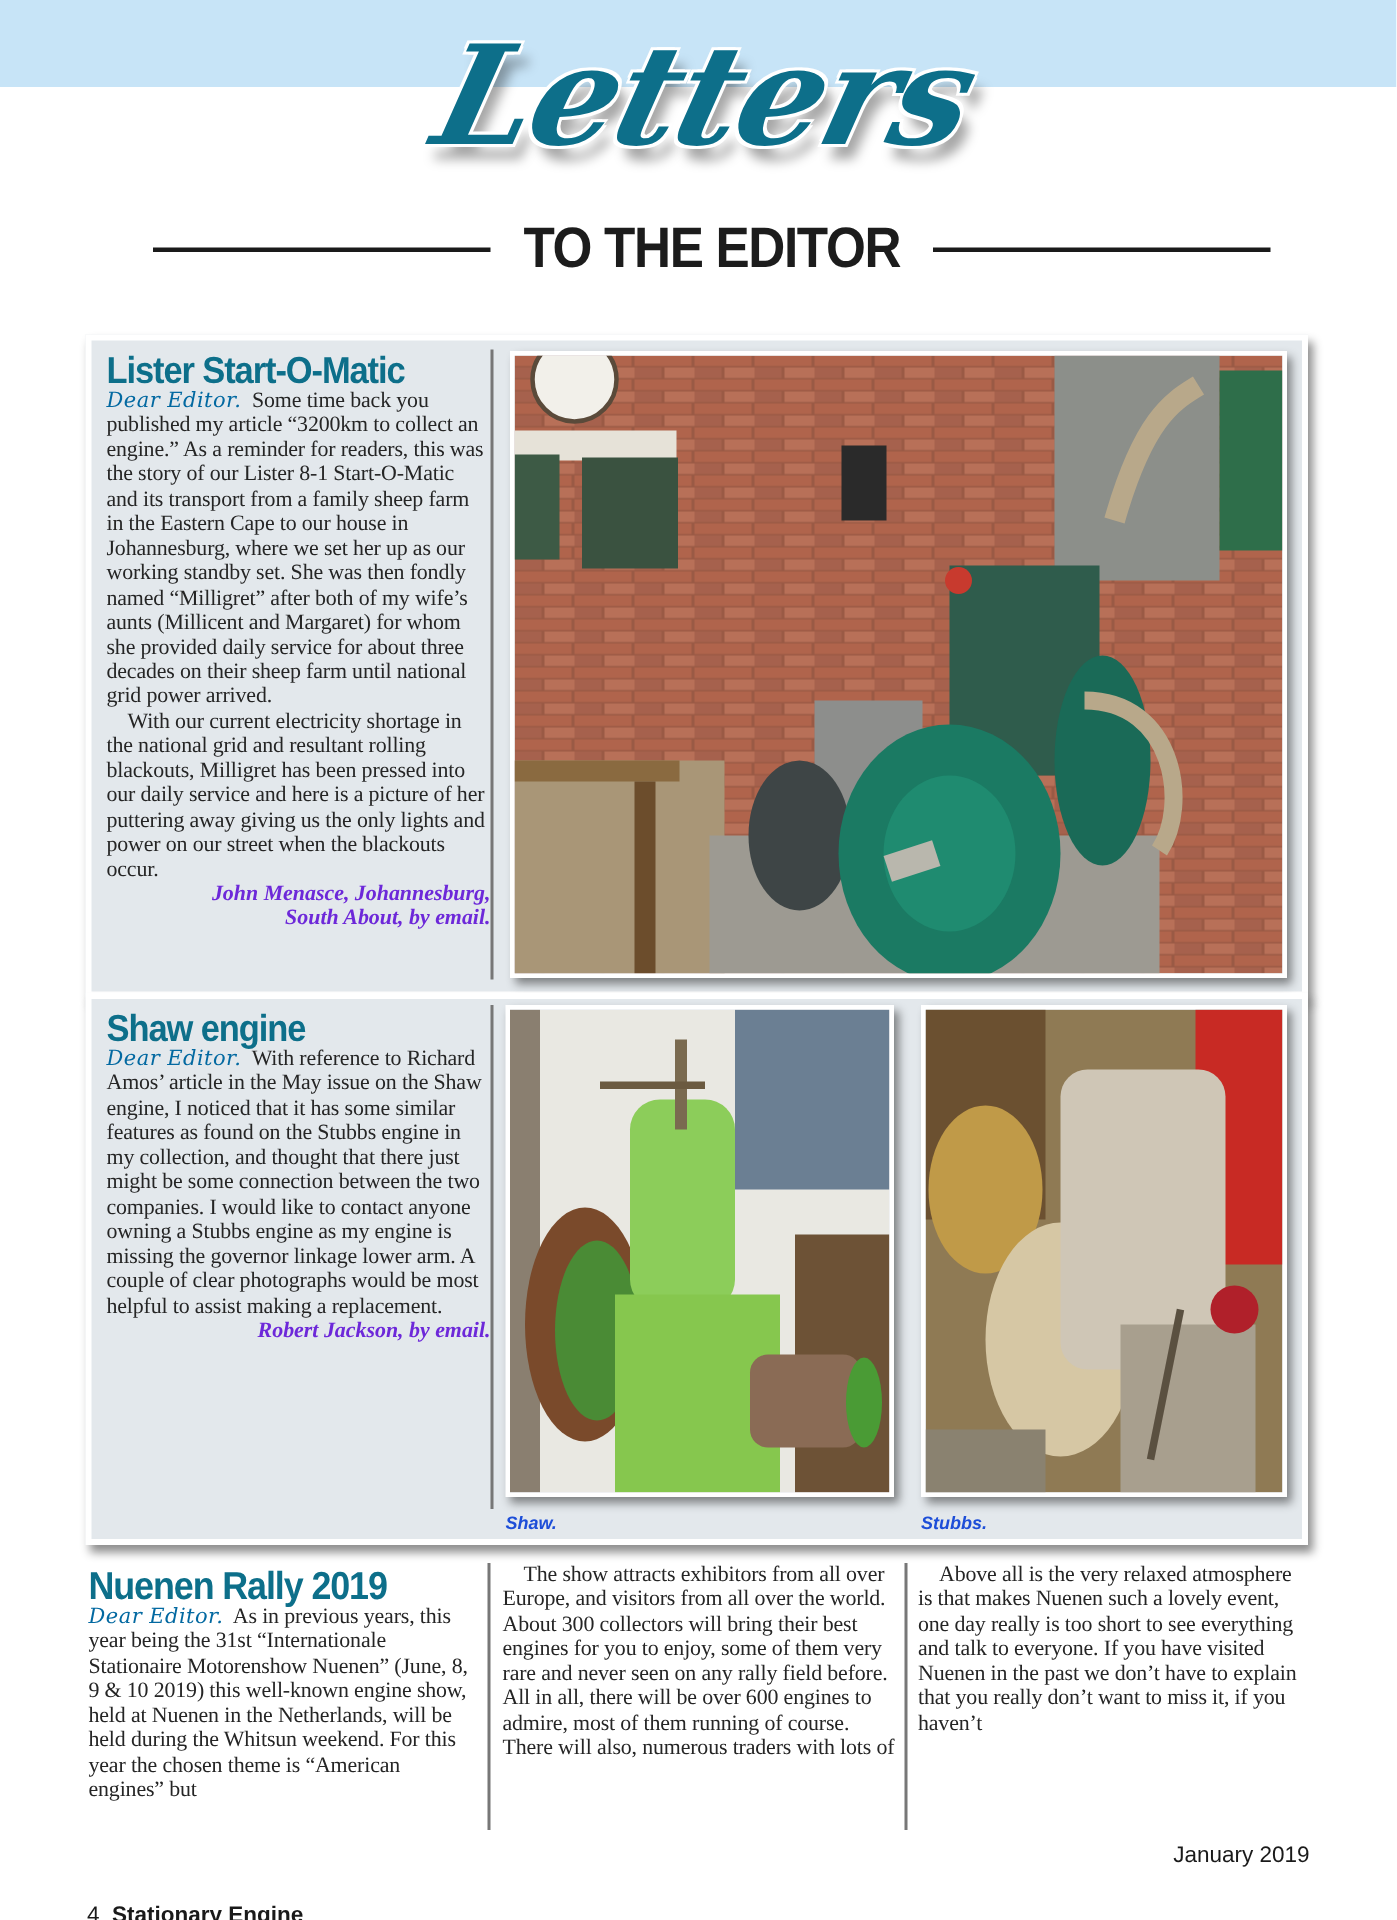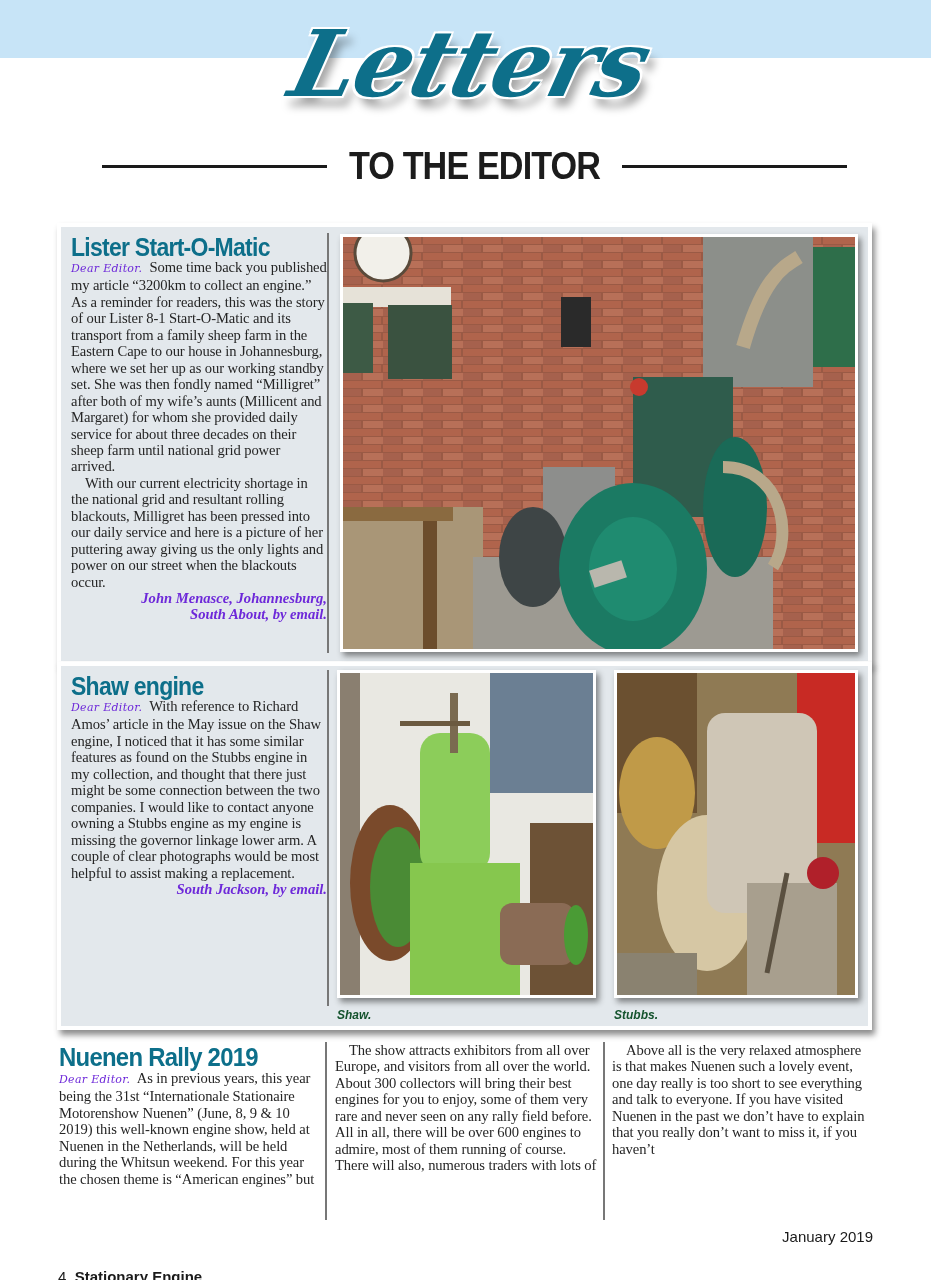--- a/index.html
+++ b/index.html
@@ -34,36 +34,36 @@
 
   .panel-text { position: absolute; left: 10px; top: 8px; width: 256px; }
   .col-rule { position: absolute; width: 2px; background: #777; }
 
   h2.head {
     font-family: "Liberation Sans", sans-serif; font-weight: bold; color: #0d6f8a;
     font-size: 25px; letter-spacing: -0.8px; line-height: 24px; transform: scaleX(0.92); transform-origin: left;
     white-space: nowrap;
   }
   .dear {
-    font-family: "DejaVu Serif", serif; font-style: italic; color: #6d28d9; font-size: 11px; letter-spacing: 0.3px;
+    font-family: "DejaVu Serif", serif; font-style: italic; color: #0369a1; font-size: 14px; letter-spacing: 0.3px;
   }
   p.body {
     font-size: 14.6px; line-height: 16.45px; color: #252525; letter-spacing: -0.1px;
   }
   p.body.indent { text-indent: 14px; }
   .sign {
     font-weight: bold; font-style: italic; text-align: right; font-size: 14.6px; line-height: 16.4px; color: #6d28d9;
   }
 
   .photo {
     position: absolute; border: 3px solid #fff; box-shadow: 3px 4px 6px rgba(0,0,0,0.45); overflow: hidden;
   }
   .caption {
     position: absolute; font-family: "Liberation Sans", sans-serif; font-style: italic; font-weight: bold;
-    font-size: 12px; color: #14532d;
+    font-size: 12px; color: #1d4ed8;
   }
 
   .article { position: absolute; top: 1044px; }
   .footer {
     position: absolute; top: 1228px; font-family: "Liberation Sans", sans-serif; font-size: 15px; color: #1a1a1a;
   }
 </style>
 </head>
 <body>
 
@@ -119,21 +119,21 @@
       <path d="M400 110 C 420 40, 440 30, 456 20" stroke="#b8a88a" stroke-width="14" fill="none"></path>
       <path d="M380 230 C 440 230, 450 300, 430 330" stroke="#b8a88a" stroke-width="12" fill="none"></path>
     </svg>
   </div>
 </div>
 
 <div class="panel panel-2">
   <div class="panel-text">
     <h2 class="head">Shaw engine</h2>
     <p class="body"><span class="dear">Dear Editor.</span>&nbsp; <span>With reference to Richard Amos’ article in the May issue on the Shaw engine, I noticed that it has some similar features as found on the Stubbs engine in my collection, and thought that there just might be some connection between the two companies. I would like to contact anyone owning a Stubbs engine as my engine is missing the governor linkage lower arm. A couple of clear photographs would be most helpful to assist making a replacement.</span></p>
-    <div class="sign">South Jackson, by email.</div>
+    <div class="sign">Robert Jackson, by email.</div>
   </div>
   <div class="col-rule" style="left:266px; top:4px; height:336px;"></div>
   <div class="photo" style="left:276px; top:4px; width:259px; height:328px;">
     <svg width="253" height="322" viewBox="0 0 253 322">
       <rect width="253" height="322" fill="#e9e8e2"></rect>
       <rect x="150" y="0" width="103" height="120" fill="#6b7f93"></rect>
       <rect x="190" y="150" width="63" height="172" fill="#6d5236"></rect>
       <rect x="0" y="0" width="20" height="322" fill="#8a7f70"></rect>
       <ellipse cx="50" cy="210" rx="40" ry="78" fill="#7a4a2b"></ellipse>
       <ellipse cx="58" cy="214" rx="28" ry="60" fill="#4a8b35"></ellipse>

